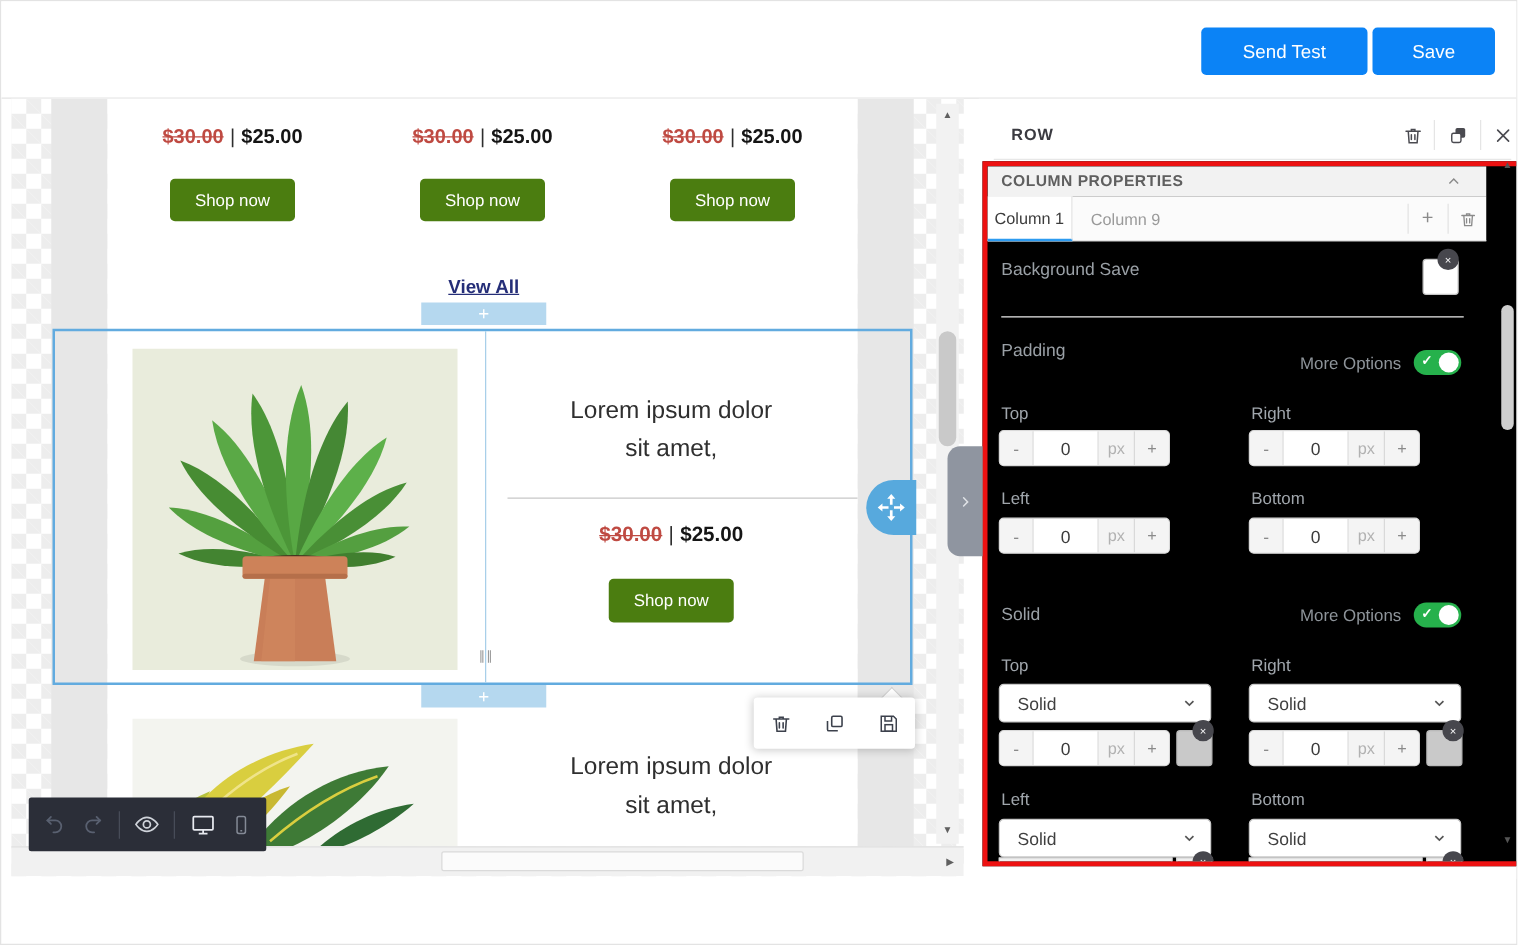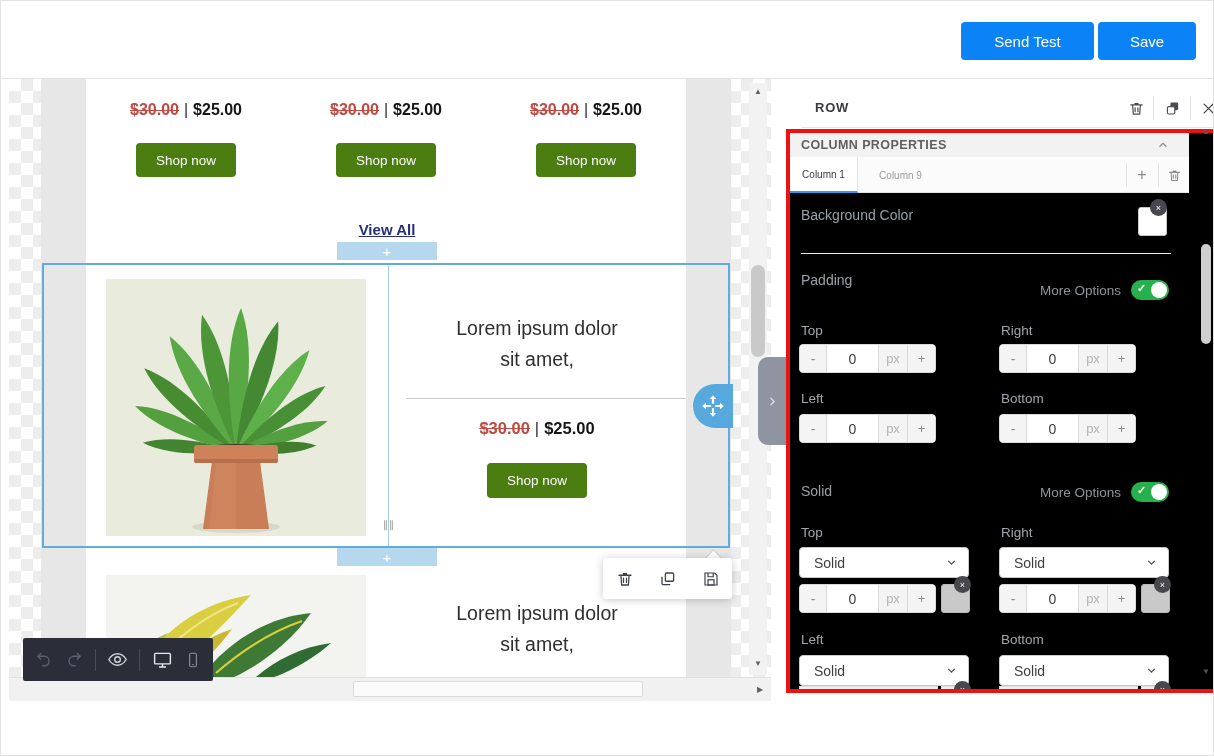--- a/index.html
+++ b/index.html
@@ -42,29 +42,29 @@
   .sarrow{position:absolute;font-size:8px;color:#606060;width:18px;text-align:center;}
   .vthumb{position:absolute;left:742px;top:186px;width:14px;height:92px;background:#c9c9c9;border-radius:7px;}
   .hscroll{position:absolute;left:0;top:598px;width:762px;height:24px;background:#f1f1f1;border-top:1px solid #e0e0e0;box-sizing:border-box;}
   .hthumb{position:absolute;left:344px;top:602px;width:290px;height:16px;background:#fbfbfb;border:1px solid #dadada;border-radius:2px;box-sizing:border-box;}
   .collapsetab{position:absolute;left:757px;top:356px;width:28px;height:88px;background:#8f95a0;border-radius:10px 0 0 10px;
                z-index:20;display:flex;align-items:center;justify-content:center;color:#dfe2e6;cursor:pointer;}
   .movehandle{position:absolute;left:684px;top:305px;width:40px;height:44px;background:#57a9dd;border-radius:22px 0 0 22px;
               display:flex;align-items:center;justify-content:center;z-index:8;cursor:grab;}
   
   .panel{position:absolute;left:782px;top:78px;width:432px;height:624px;background:#fff;}
-  .rowhead{position:absolute;left:18px;top:10px;width:414px;height:38px;border-bottom:1px solid #e7e7e7;}
+  .rowhead{position:absolute;left:12px;top:10px;width:414px;height:38px;border-bottom:1px solid #e7e7e7;}
   .rowtitle{position:absolute;left:14px;top:11px;font-size:13px;font-weight:700;letter-spacing:.8px;color:#3b3b41;}
   .hicon{position:absolute;top:9px;width:22px;height:20px;display:flex;align-items:center;justify-content:center;color:#4a4a50;cursor:pointer;}
   .hdiv{position:absolute;top:7px;width:1px;height:24px;background:#e5e5e5;}
   .redbox{position:absolute;left:3px;top:50px;width:479px;height:564px;border:4px solid #ed1111;box-sizing:border-box;overflow:hidden;background:#000000;}
   .sechead{position:absolute;left:0;top:0;width:399px;height:24px;background:#f2f2f2;}
   .sechead span{position:absolute;left:11px;top:5px;font-size:12.5px;font-weight:600;letter-spacing:.4px;color:#5f5f5f;}
   .tabbar{position:absolute;left:0;top:24px;width:399px;height:36px;background:#fbfbfb;border-bottom:1px solid #e4e4e4;box-sizing:border-box;}
-  .tab{position:absolute;top:0;height:36px;display:flex;align-items:center;justify-content:center;font-size:10px;box-sizing:border-box;cursor:pointer;}
+  .tab{position:absolute;top:0;height:36px;display:flex;align-items:center;justify-content:center;font-size:13px;box-sizing:border-box;cursor:pointer;}
   .tab.active{background:#fff;color:#3c3c3c;border-bottom:2px solid #2d9bf0;border-right:1px solid #e4e4e4;}
   .tab.idle{color:#9a9a9a;}
   .tbtn{position:absolute;top:7px;width:24px;height:22px;display:flex;align-items:center;justify-content:center;color:#8a8a8a;font-size:16px;cursor:pointer;}
   .tdiv{position:absolute;top:6px;width:1px;height:24px;background:#e4e4e4;}
   .flbl{position:absolute;font-size:13.5px;color:#a0a6ac;}
   .plbl{position:absolute;font-size:14px;color:#9aa0a6;}
   .moreopt{position:absolute;width:100px;text-align:right;font-size:13.5px;color:#8e949a;}
   .toggle{position:absolute;width:38px;height:20px;border-radius:10px;background:#26b14c;cursor:pointer;}
   .knob{position:absolute;right:2px;top:2px;width:16px;height:16px;border-radius:50%;background:#fff;}
   .tcheck{position:absolute;left:6px;top:2px;color:#fff;font-size:11px;font-weight:700;}
@@ -299,21 +299,21 @@
         <span class="tdiv" style="left:336px;"></span>
         <div class="tbtn" style="left:340px;">+</div>
         <span class="tdiv" style="left:368px;"></span>
         <div class="tbtn" style="left:372px;">
             <svg width="15" height="15" viewBox="0 0 24 24" fill="none" stroke="currentColor" stroke-width="1.7" stroke-linecap="round">
               <path d="M4 7h16M10 7V5h4v2M6.5 7l1 13h9l1-13M10 11v5.5M14 11v5.5"></path>
             </svg>
           </div>
       </div>
 
-      <div class="plbl" style="left:11px;top:74px;">Background Color</div>
+      <div class="plbl" style="left:11px;top:74px;">Background Save</div>
       <div class="swatch" style="left:348px;top:74px;"></div>
       <div class="badge" style="left:360px;top:66px;">×</div>
       <div class="divline" style="left:11px;top:120px;width:370px;"></div>
 
       <div class="plbl" style="left:11px;top:139px;">Padding</div>
       <div class="moreopt" style="left:231px;top:150px;">More Options</div>
       <div class="toggle" style="left:341px;top:147px;">
           <span class="tcheck">✓</span>
           <span class="knob"></span>
         </div>

